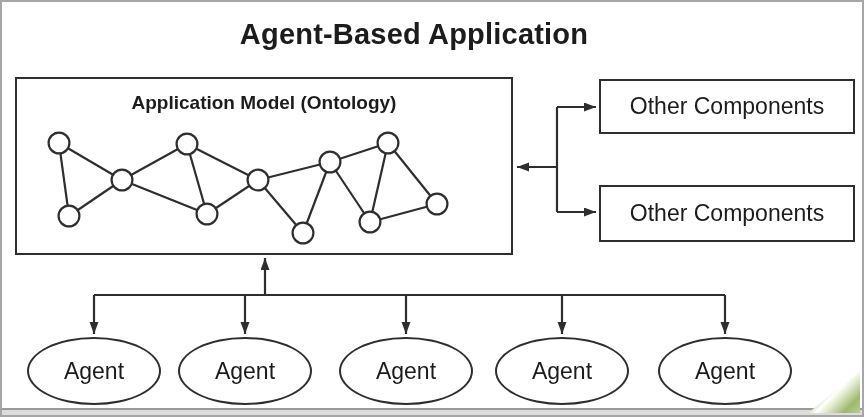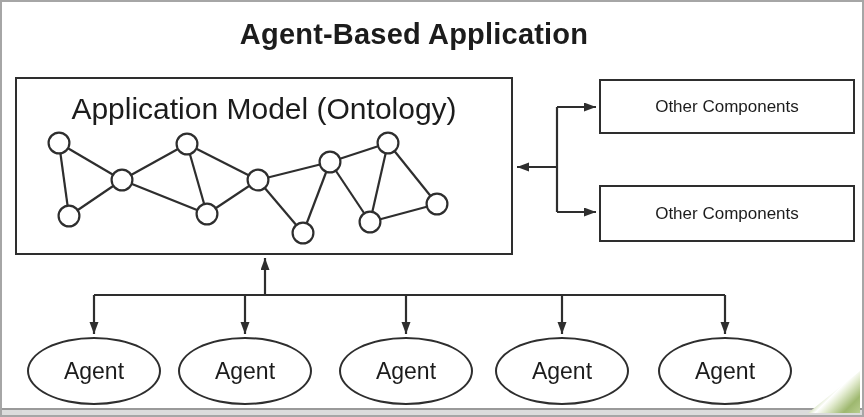--- a/index.html
+++ b/index.html
@@ -37,21 +37,22 @@
     box-sizing: border-box;
     border: 2px solid var(--stroke, #2e2e2e);
     background: #ffffff;
   }
   .main-box-label {
     position: absolute;
     left: 0;
     top: 13px;
     width: 100%;
     text-align: center;
-    font-size: 30px;
+    font-size: 19px;
+    font-weight: bold;
   }
   .overlay {
     position: absolute;
     left: 0;
     top: 0;
     width: 864px;
     height: 417px;
     pointer-events: none;
   }
   .overlay line, .overlay path.connector {
@@ -71,21 +72,21 @@
   .oc-box {
     position: absolute;
     left: 597px;
     width: 256px;
     box-sizing: border-box;
     border: 2px solid var(--stroke, #2e2e2e);
     background: #ffffff;
     display: flex;
     align-items: center;
     justify-content: center;
-    font-size: 17px;
+    font-size: 23px;
   }
   .oc-box.top { top: 77px; height: 55px; }
   .oc-box.bottom { top: 183px; height: 57px; }
   .agent {
     position: absolute;
     top: 335px;
     width: 134px;
     height: 68px;
     box-sizing: border-box;
     border: 2px solid var(--stroke, #2e2e2e);

